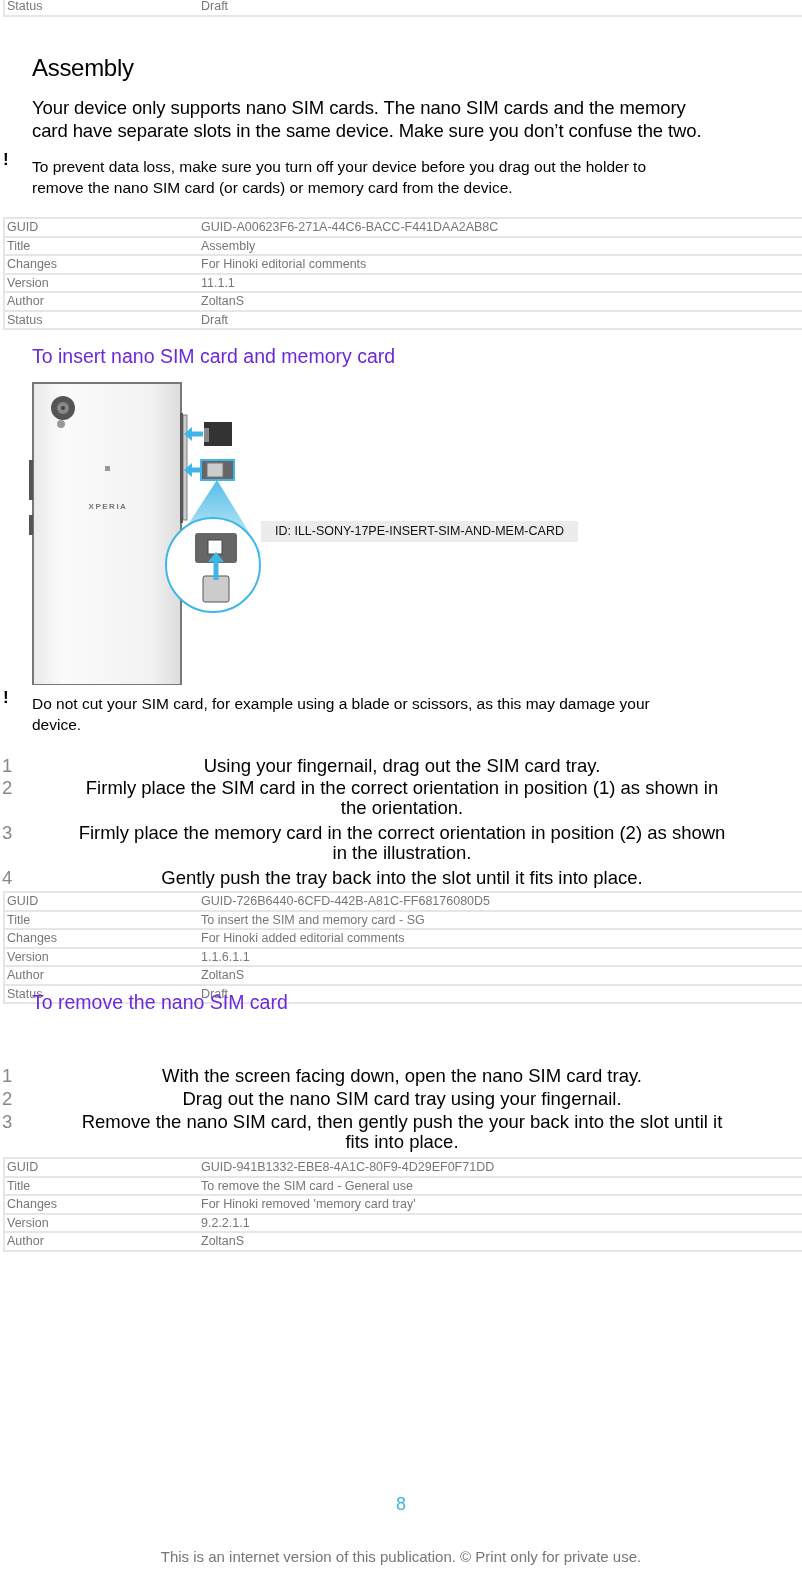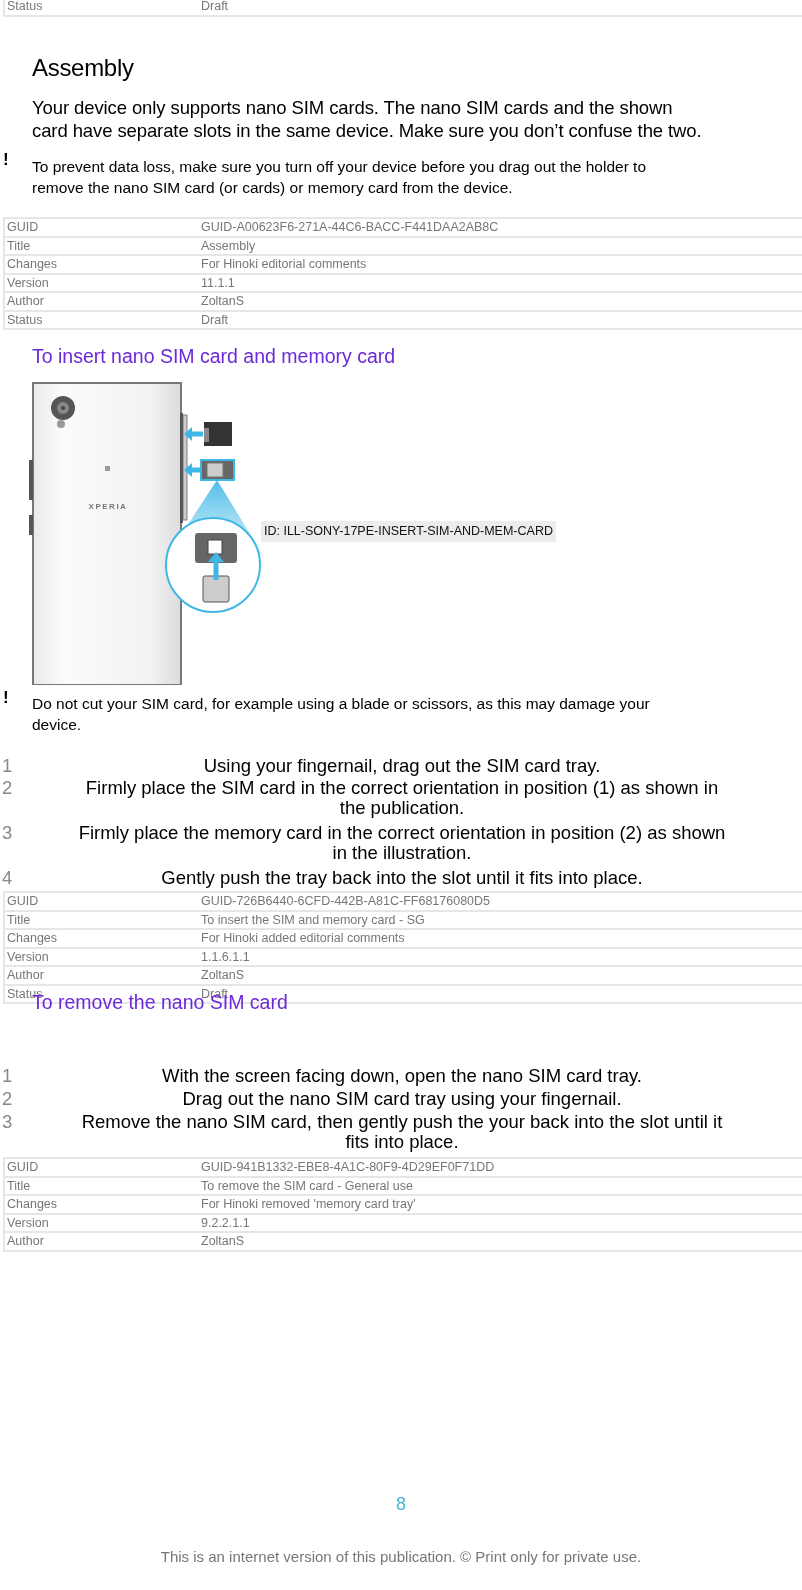--- a/index.html
+++ b/index.html
@@ -19,40 +19,40 @@
     .h1 { font-size: 24px; left: 32px; letter-spacing: -0.3px; }
     .body-text { left: 32px; font-size: 18.5px; line-height: 23px; width: 770px; letter-spacing: -0.1px; }
     .note-text { left: 32px; font-size: 15.5px; line-height: 20.5px; width: 770px; }
     .note-icon { left: 3px; font-size: 17px; font-weight: bold; color: #000; }
     .h2 { left: 32px; font-size: 19.5px; color: #6d28d9; }
     .step { font-size: 18.5px; line-height: 20px; }
     .step .num { position: absolute; left: 2px; color: #888; width: 20px; }
     .step .txt { position: absolute; left: 32px; width: 740px; text-align: center; }
     .illus-id {
       left: 261px; top: 521px; background: #ececec; font-size: 12.5px;
-      padding: 1px 3px; height: 19px; line-height: 19px; color: #111;
+      padding: 1px 14px; height: 19px; line-height: 19px; color: #111;
     }
     .page-num { left: 0; width: 802px; text-align: center; top: 1494px; font-size: 18px; color: #3fb7d6; }
     .footer { left: 0; width: 802px; text-align: center; top: 1548px; font-size: 15px; color: #777; }
   </style>
 </head>
 <body>
 
 <table class="meta-table" style="top:-4px;">
   <tbody>
       <tr>
     <td class="k">Status</td>
     <td>Draft</td>
   </tr>
 </tbody>
   </table>
 
 <div class="abs h1" style="top:54px;">Assembly</div>
 <div class="abs body-text" style="top:96px;">
-  <div>Your device only supports nano SIM cards. The nano SIM cards and the shown</div>
+  <div>Your device only supports nano SIM cards. The nano SIM cards and the memory</div>
   <div>card have separate slots in the same device. Make sure you don’t confuse the two.</div>
 </div>
 
 <div class="abs note-icon" style="top:150px;">!</div>
 <div class="abs note-text" style="top:157px;">
   <div>To prevent data loss, make sure you turn off your device before you drag out the holder to</div>
   <div>remove the nano SIM card (or cards) or memory card from the device.</div>
 </div>
 
 <table class="meta-table" style="top:217px;">
@@ -144,21 +144,21 @@
   <div>Do not cut your SIM card, for example using a blade or scissors, as this may damage your</div>
   <div>device.</div>
 </div>
 
 <div class="abs step" style="top:756px; left:0; width:802px; height:20px;">
   <span class="num">1</span>
   <span class="txt">Using your fingernail, drag out the SIM card tray.</span>
 </div>
 <div class="abs step" style="top:778px; left:0; width:802px; height:42px;">
   <span class="num">2</span>
-  <span class="txt"><span>Firmly place the SIM card in the correct orientation in position (1) as shown in</span><br><span>the publication.</span></span>
+  <span class="txt"><span>Firmly place the SIM card in the correct orientation in position (1) as shown in</span><br><span>the orientation.</span></span>
 </div>
 <div class="abs step" style="top:823px; left:0; width:802px; height:42px;">
   <span class="num">3</span>
   <span class="txt"><span>Firmly place the memory card in the correct orientation in position (2) as shown</span><br><span>in the illustration.</span></span>
 </div>
 <div class="abs step" style="top:868px; left:0; width:802px; height:20px;">
   <span class="num">4</span>
   <span class="txt">Gently push the tray back into the slot until it fits into place.</span>
 </div>
 

